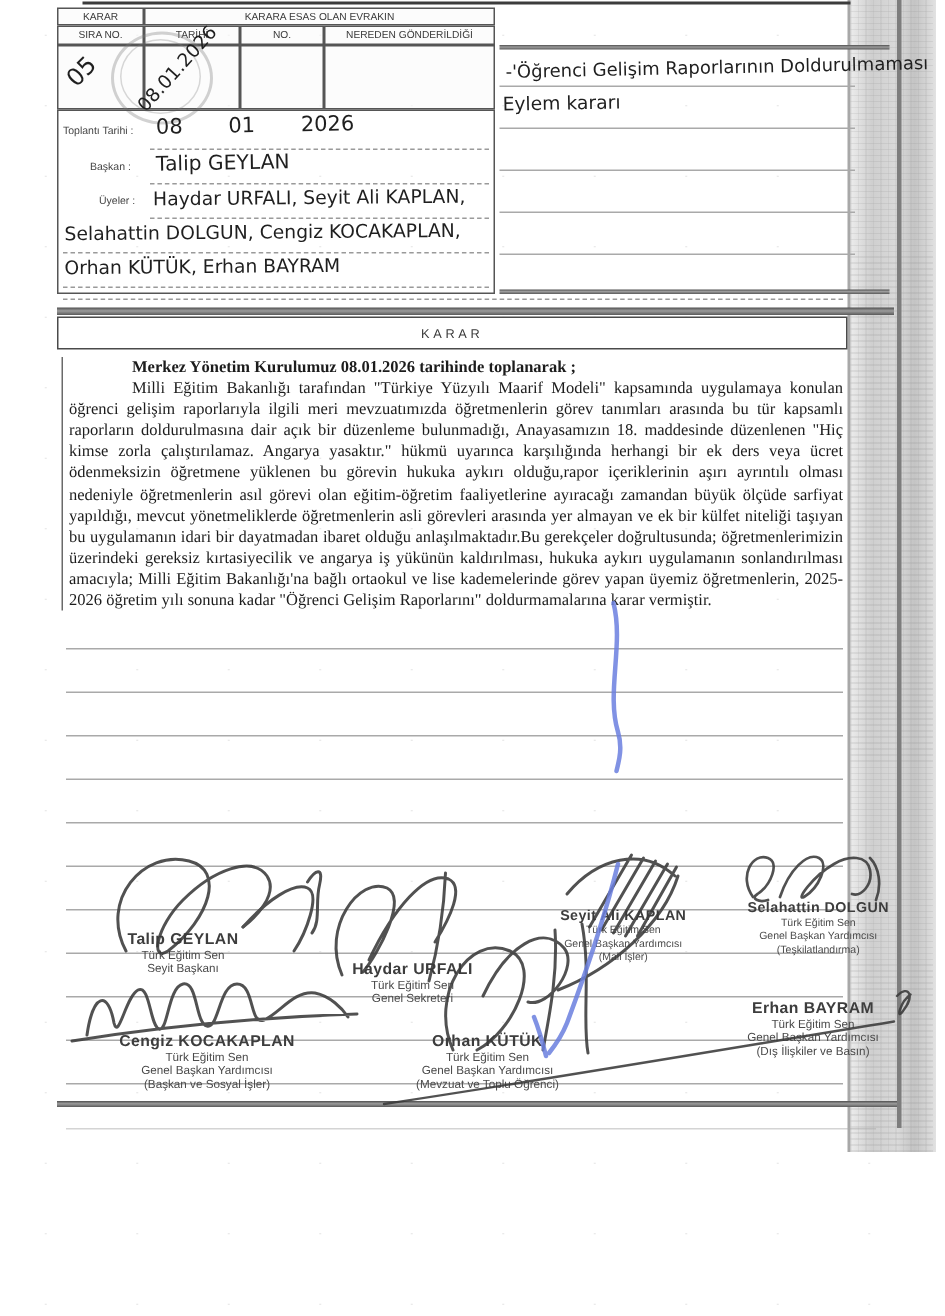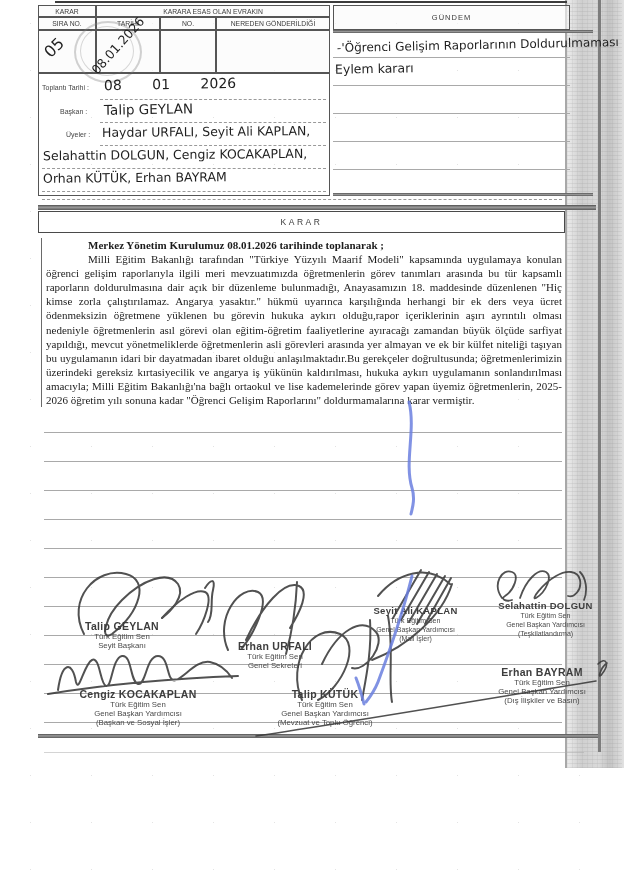--- a/index.html
+++ b/index.html
@@ -86,23 +86,20 @@
   <div class="abs dash" style="left:100px;top:122px;width:226px;"></div>
 
   <div class="abs lbl" style="left:66px;top:131px;">Üyeler :</div>
   <div class="abs hand" style="left:102px;top:124px;font-size:12.5px;white-space:nowrap;transform:rotate(-.5deg);">Haydar URFALI, Seyit Ali KAPLAN,</div>
   <div class="abs dash" style="left:100px;top:145px;width:226px;"></div>
   <div class="abs hand" style="left:43px;top:147px;font-size:12.5px;white-space:nowrap;transform:rotate(-.5deg);">Selahattin DOLGUN, Cengiz KOCAKAPLAN,</div>
   <div class="abs dash" style="left:42px;top:168px;width:284px;"></div>
   <div class="abs hand" style="left:43px;top:170px;font-size:12.5px;white-space:nowrap;transform:rotate(-.5deg);">Orhan KÜTÜK, Erhan BAYRAM</div>
   <div class="abs dash" style="left:42px;top:191px;width:284px;"></div>
 
-  <div class="cell" style="left:333px;top:5px;width:237px;height:25px;font-size:7.5px;letter-spacing:1px;">
-      <span>GÜNDEM</span>
-    </div>
   <div class="abs heavy" style="left:333px;top:30px;width:260px;height:3px;"></div>
   <div class="abs solidline" style="left:333px;top:57px;width:237px;"></div>
   <div class="abs solidline" style="left:333px;top:85px;width:237px;"></div>
   <div class="abs solidline" style="left:333px;top:113px;width:237px;"></div>
   <div class="abs solidline" style="left:333px;top:141px;width:237px;"></div>
   <div class="abs solidline" style="left:333px;top:169px;width:237px;"></div>
   <div class="abs heavy" style="left:333px;top:193px;width:260px;height:3px;"></div>
   <div class="abs hand" style="left:337px;top:38px;font-size:12px;white-space:nowrap;transform:rotate(-1.2deg);">-'Öğrenci Gelişim Raporlarının Doldurulmaması</div>
   <div class="abs hand" style="left:335px;top:61px;font-size:12.5px;transform:rotate(-1deg);">Eylem kararı</div>
 
@@ -131,21 +128,21 @@
   <div class="abs solidline" style="left:44px;top:722px;width:518px;"></div>
   <div class="abs heavy" style="left:38px;top:734px;width:560px;height:4px;"></div>
   <div class="abs solidline" style="left:44px;top:752px;width:540px;opacity:.5;"></div>
 
   <div class="sigblock" style="left:52px;top:620px;width:140px;">
     <div class="sig-name">Talip GEYLAN</div>
     <div class="sig-sub">Türk Eğitim Sen</div>
     <div class="sig-sub">Seyit Başkanı</div>
   </div>
   <div class="sigblock" style="left:205px;top:640px;width:140px;">
-    <div class="sig-name">Erhan URFALI</div>
+    <div class="sig-name">Haydar URFALI</div>
     <div class="sig-sub">Türk Eğitim Sen</div>
     <div class="sig-sub">Genel Sekreteri</div>
   </div>
   <div class="sigblock" style="left:348px;top:605px;width:135px;">
     <div class="sig-name" style="font-size:9.5px;">Seyit Ali KAPLAN</div>
     <div class="sig-sub" style="font-size:7px;">Türk Eğitim Sen</div>
     <div class="sig-sub" style="font-size:7px;">Genel Başkan Yardımcısı</div>
     <div class="sig-sub" style="font-size:7px;">(Mali İşler)</div>
   </div>
   <div class="sigblock" style="left:478px;top:600px;width:135px;">
@@ -155,21 +152,21 @@
     <div class="sig-sub" style="font-size:7px;">(Teşkilatlandırma)</div>
   </div>
 
   <div class="sigblock" style="left:58px;top:688px;width:160px;">
     <div class="sig-name">Cengiz KOCAKAPLAN</div>
     <div class="sig-sub">Türk Eğitim Sen</div>
     <div class="sig-sub">Genel Başkan Yardımcısı</div>
     <div class="sig-sub">(Başkan ve Sosyal İşler)</div>
   </div>
   <div class="sigblock" style="left:245px;top:688px;width:160px;">
-    <div class="sig-name">Talip KÜTÜK</div>
+    <div class="sig-name">Orhan KÜTÜK</div>
     <div class="sig-sub">Türk Eğitim Sen</div>
     <div class="sig-sub">Genel Başkan Yardımcısı</div>
     <div class="sig-sub">(Mevzuat ve Toplu Öğrenci)</div>
   </div>
   <div class="sigblock" style="left:462px;top:666px;width:160px;">
     <div class="sig-name">Erhan BAYRAM</div>
     <div class="sig-sub">Türk Eğitim Sen</div>
     <div class="sig-sub">Genel Başkan Yardımcısı</div>
     <div class="sig-sub">(Dış İlişkiler ve Basın)</div>
   </div>

